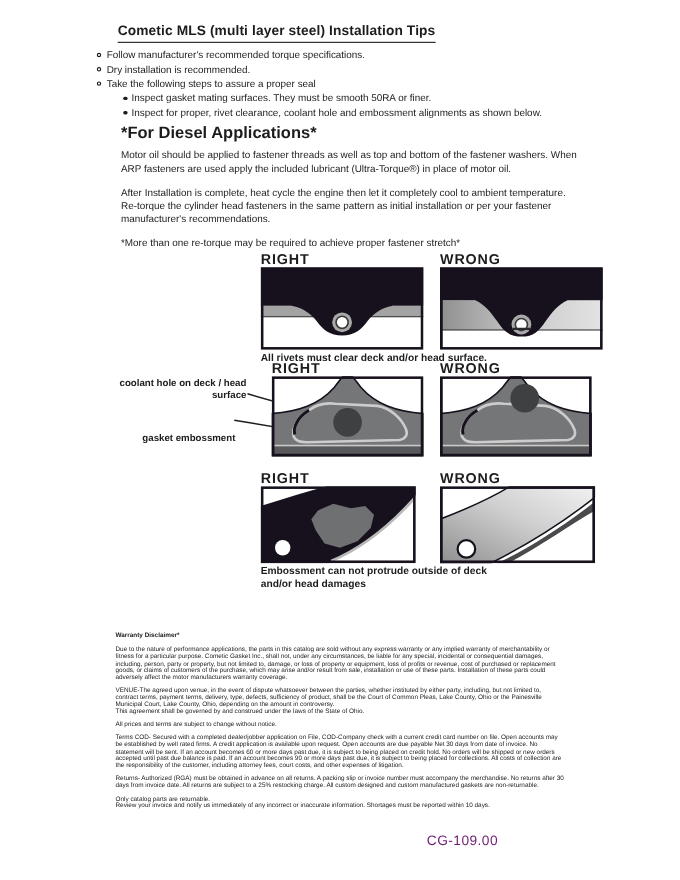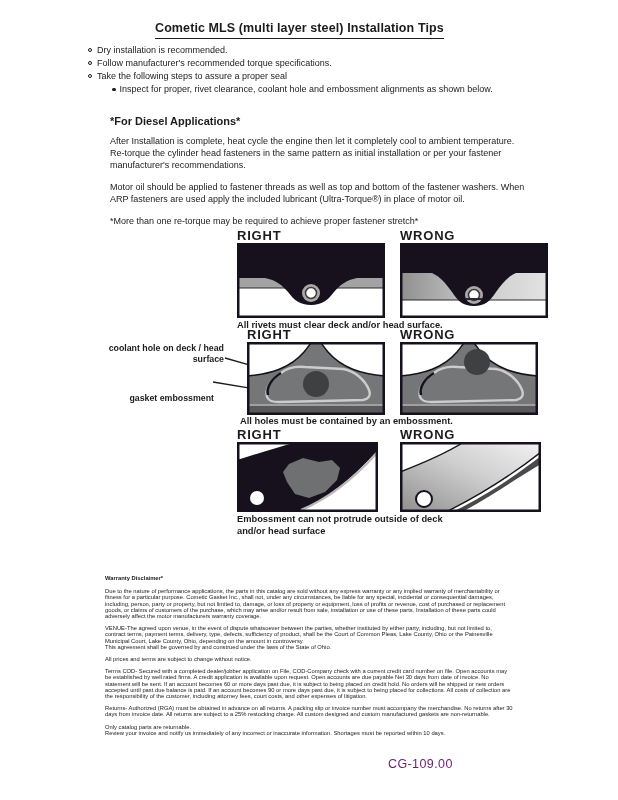--- a/index.html
+++ b/index.html
@@ -1,30 +1,30 @@
 <!DOCTYPE html>
 <html><head>
 <meta charset="utf-8">
 <style>
   * { margin:0; padding:0; box-sizing:border-box; }
   html,body { width:618px; height:800px; background:#ffffff; }
   body { font-family:"Liberation Sans", sans-serif; color:#1c1c1e; position:relative; overflow:hidden; }
   .page { position:absolute; inset:0; background:#fff; }
 
   .title { position:absolute; left:107px; top:21px; font-size:12.5px; font-weight:bold;
-           border-bottom:1.6px solid #1c1c1e; padding-bottom:3px; letter-spacing:.1px;margin-left:48px; }
+           border-bottom:1.6px solid #1c1c1e; padding-bottom:3px; letter-spacing:.1px; }
 
   .bullets { position:absolute; left:88px; top:44px; width:470px; font-size:9px; line-height:13px; }
   .b-row { display:flex; align-items:flex-start; }
   .b-circle { width:4px; height:4px; border:1px solid #1c1c1e; border-radius:50%; margin:4px 5px 0 0; flex:none; }
   .sub { margin-left:24px; }
   .b-dot { width:3.5px; height:3.5px; background:#1c1c1e; border-radius:50%; margin:4.5px 4px 0 0; flex:none; }
 
   .diesel { position:absolute; left:110px; top:115px; width:418px; font-size:9px; line-height:12px; }
-  .diesel h2 { font-size:11px; font-weight:bold; margin-bottom:8px; }
+  .diesel h2 { font-size:15px; font-weight:bold; margin-bottom:8px; }
   .diesel p { margin-bottom:10px; }
 
   .dg-label { position:absolute; font-size:13px; font-weight:600; letter-spacing:.8px; text-align:left; }
   .dg-box { position:absolute; }
   .dg-box svg { display:block; }
   .dg-caption { position:absolute; font-size:9.3px; font-weight:600; line-height:11.5px; }
 
   .callout { position:absolute; font-size:8.8px; font-weight:600; text-align:right; line-height:10.5px; }
 
   .legal { position:absolute; left:105px; top:575px; width:409px; font-size:5.8px; line-height:6.2px; color:#222; }
@@ -38,40 +38,44 @@
 </head>
 <body>
 
 <div class="page">
 
   <div class="title">Cometic MLS (multi layer steel) Installation Tips</div>
 
   <div class="bullets">
     <div class="b-row">
       <span class="b-circle"></span>
+      <span>Follow manufacturer's recommended torque specifications.</span>
+    </div>
+    <div class="b-row">
+      <span class="b-circle"></span>
       <span>Dry installation is recommended.</span>
     </div>
     <div class="b-row">
       <span class="b-circle"></span>
-      <span>Follow manufacturer's recommended torque specifications.</span>
+      <span>Take the following steps to assure a proper seal</span>
     </div>
-    <div class="b-row">
-      <span class="b-circle"></span>
-      <span>Take the following steps to assure a proper seal</span>
+    <div class="b-row sub">
+      <span class="b-dot"></span>
+      <span>Inspect gasket mating surfaces.  They must be smooth 50RA or finer.</span>
     </div>
     <div class="b-row sub">
       <span class="b-dot"></span>
       <span>Inspect for proper, rivet clearance, coolant hole and embossment alignments as shown below.</span>
     </div>
   </div>
 
   <div class="diesel">
     <h2>*For Diesel Applications*</h2>
+    <p>Motor oil should be applied to fastener threads as well as top and bottom of the fastener washers. When ARP fasteners are used apply the included lubricant (Ultra-Torque®) in place of motor oil.</p>
     <p>After Installation is complete, heat cycle the engine then let it completely cool to ambient temperature. Re-torque the cylinder head fasteners in the same pattern as initial installation or per your fastener manufacturer's recommendations.</p>
-    <p>Motor oil should be applied to fastener threads as well as top and bottom of the fastener washers. When ARP fasteners are used apply the included lubricant (Ultra-Torque®) in place of motor oil.</p>
     <p>*More than one re-torque may be required to achieve proper fastener stretch*</p>
   </div>
 
   <div class="dg-label" style="left:237px; top:228px; width:148px;">RIGHT</div>
   <div class="dg-label" style="left:400px; top:228px; width:148px;">WRONG</div>
 
   <div class="dg-box" style="left:237px; top:243px;">
     <svg width="148" height="75" viewBox="0 0 148 75">
       <rect x="0" y="0" width="148" height="75" fill="#ffffff"></rect>
       <rect x="0" y="35" width="148" height="10" fill="#a3a3a3"></rect>
@@ -135,21 +139,20 @@
       <path d="M0,73 V34 C24,32 43,26 57,10 C61,5 63,2 65,0 H73 C75,2 77,5 81,10 C95,26 114,32 138,34 V73 Z" fill="#747678" stroke="#17111d" stroke-width="1.5"></path>
       <rect x="2" y="64" width="134" height="7" fill="#59595b"></rect>
       <line x1="2" y1="63" x2="136" y2="63" stroke="#c9c9c9" stroke-width="1.2"></line>
       <path d="M20,55 C18,47 23,38 34,31 C40,26 48,24 58,25 L96,27 C108,29 118,38 122,48 C124,53 122,57 116,58 L32,60 C25,60 22,59 20,55 Z" fill="none" stroke="#cccccc" stroke-width="2.4"></path>
       <path d="M21,53 C19,46 24,37 34,31" fill="none" stroke="#17111d" stroke-width="2.6"></path>
       <circle cx="77" cy="20" r="13" fill="#3e4042"></circle>
       <rect x="1.25" y="1.25" width="135.5" height="70.5" fill="none" stroke="#17111d" stroke-width="2.5"></rect>
     </svg>
   </div>
 
-  <div class="dg-caption" style="left:240px; top:416px; width:300px;">All holes must be contained by an embossment.</div>
 
   <div class="dg-label" style="left:237px; top:427px; width:141px;">RIGHT</div>
   <div class="dg-label" style="left:400px; top:427px; width:141px;">WRONG</div>
 
   <div class="dg-box" style="left:237px; top:442px;">
     <svg width="141" height="70" viewBox="0 0 141 70">
       <rect x="0" y="0" width="141" height="70" fill="#ffffff"></rect>
       <path d="M0,18 C22,11 42,5 60,0 L141,0 V8 C118,34 92,56 62,70 L0,70 Z" fill="#17111d"></path>
       <path d="M139,12 C117,36 93,56 64,68" fill="none" stroke="#b9b9b9" stroke-width="2.4"></path>
       <path d="M52,22 L66,16 L82,20 L95,18 L103,26 L100,38 L88,50 L72,56 L58,52 L50,40 L46,30 Z" fill="#6f7072"></path>
@@ -168,21 +171,21 @@
         </linearGradient>
       </defs>
       <rect x="0" y="0" width="141" height="70" fill="#ffffff"></rect>
       <path d="M0,30 C26,20 48,10 64,0 H141 V10 C113,32 78,54 46,70 H0 Z" fill="url(#g3)" stroke="#17111d" stroke-width="1.4"></path>
       <path d="M141,14 C110,38 78,58 52,70 L62,70 C92,54 120,34 141,22 Z" fill="#4a4a4c"></path>
       <circle cx="24" cy="57" r="8" fill="#ffffff" stroke="#17111d" stroke-width="2"></circle>
       <rect x="1.25" y="1.25" width="138.5" height="67.5" fill="none" stroke="#17111d" stroke-width="2.5"></rect>
     </svg>
   </div>
 
-  <div class="dg-caption" style="left:237px; top:514px; width:218px;">Embossment can not protrude outside of deck and/or head surface</div>
+  <div class="dg-caption" style="left:237px; top:514px; width:218px;">Embossment can not protrude outside of deck and/or head damages</div>
 
   <div class="legal">
     <div class="head">Warranty Disclaimer*</div>
     <div class="para first">Due to the nature of performance applications, the parts in this catalog are sold without any express warranty or any implied warranty of merchantability or fitness for a particular purpose.  Cometic Gasket Inc., shall not, under any circumstances, be liable for any special, incidental or consequential damages, including, person, party or property, but not limited to, damage, or loss of property or equipment, loss of profits or revenue, cost of purchased or replacement goods, or claims of customers of the purchase, which may arise and/or result from sale, installation or use of these parts.  Installation of these parts could adversely affect the motor manufacturers warranty coverage.</div>
     <div class="para">VENUE-The agreed upon venue, in the event of dispute whatsoever between the parties, whether instituted by either party, including, but not limited to, contract terms, payment terms, delivery, type, defects, sufficiency of product, shall be the Court of Common Pleas, Lake County, Ohio or the Painesville Municipal Court, Lake County, Ohio, depending on the amount in controversy.</div>
     <div class="line">This agreement shall be governed by and construed under the laws of the State of Ohio.</div>
     <div class="para">All prices and terms are subject to change without notice.</div>
     <div class="para">Terms COD- Secured with a completed dealer/jobber application on File, COD-Company check with a current credit card number on file.  Open accounts may be established by well rated firms.  A credit application is available upon request.  Open accounts are due payable Net 30 days from date of invoice.  No statement will be sent.  If an account becomes 60 or more days past due, it is subject to being placed on credit hold.  No orders will be shipped or new orders accepted until past due balance is paid.  If an account becomes 90 or more days past due, it is subject to being placed for collections.  All costs of collection are the responsibility of the customer, including attorney fees, court costs, and other expenses of litigation.</div>
     <div class="para">Returns- Authorized (RGA) must be obtained in advance on all returns.  A packing slip or invoice number must accompany the merchandise.  No returns after 30 days from invoice date.  All returns are subject to a 25% restocking charge.  All custom designed and custom manufactured gaskets are non-returnable.</div>
     <div class="para">Only catalog parts are returnable.</div>

